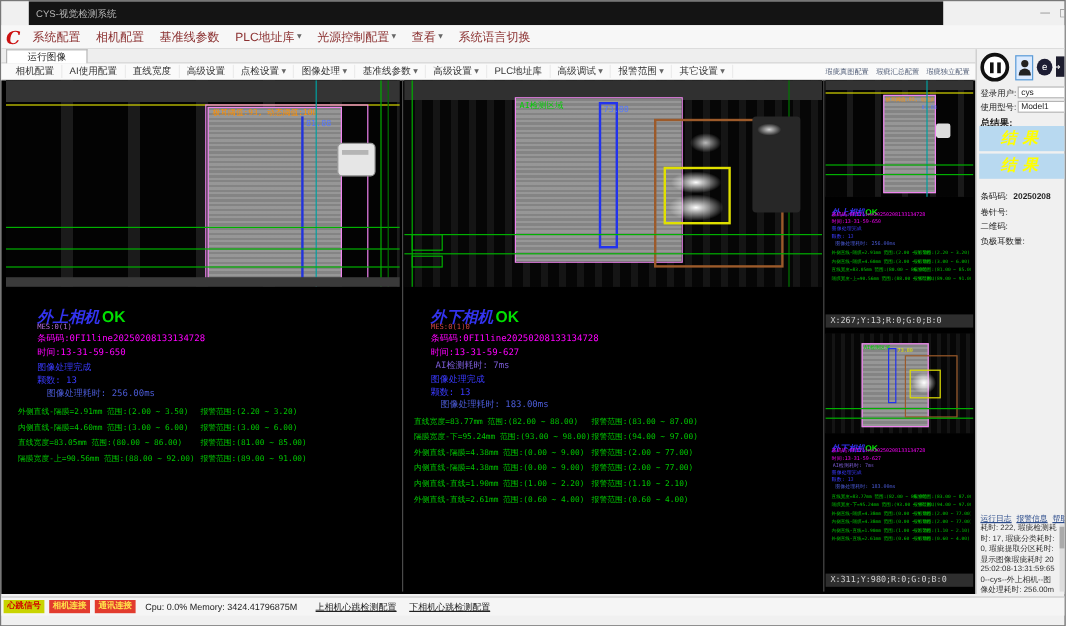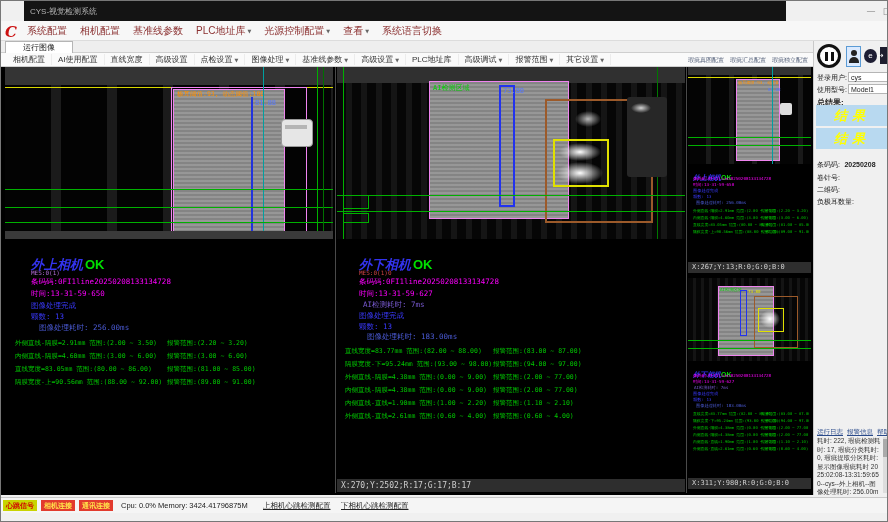--- a/index.html
+++ b/index.html
@@ -266,21 +266,20 @@
         <span class="a" style="left:148px;">报警范围:(2.00 ~ 77.00)</span>
     </div>
     <div class="abs mrow" style="left:8px;top:332px;width:338px;">
       <span class="m">内侧直线-直线=1.90mm 范围:(1.00 ~ 2.20)</span>
         <span class="a" style="left:148px;">报警范围:(1.10 ~ 2.10)</span>
     </div>
     <div class="abs mrow" style="left:8px;top:345px;width:338px;">
       <span class="m">外侧直线-直线=2.61mm 范围:(0.60 ~ 4.00)</span>
         <span class="a" style="left:148px;">报警范围:(0.60 ~ 4.00)</span>
     </div>
-    <div class="abs coordbar" style="left:0;top:412px;width:348px;height:13px;">X:270;Y:2502;R:17;G:17;B:17</div>
   </div>
 
   <div class="abs imgT1">
     <div class="abs" style="left:0;top:10px;width:123px;height:1px;background:#d8d800;"></div>
     <div class="abs grayrect" style="left:48px;top:12px;width:44px;height:82px;"></div>
     <div class="abs sln" style="left:50px;top:13px;width:40px;color:#ff9000;">极耳阈值:93, 动态阈值:100</div>
     <div class="abs sln" style="left:80px;top:20px;color:#5577ff;">81.88</div>
     <div class="abs" style="left:92px;top:36px;width:12px;height:12px;background:#ddd;border-radius:2px;"></div>
     <div class="abs" style="left:84px;top:0;width:1px;height:97px;background:#00a0a0;"></div>
     <div class="abs greenline" style="left:0;top:70px;width:123px;height:1px;"></div>

